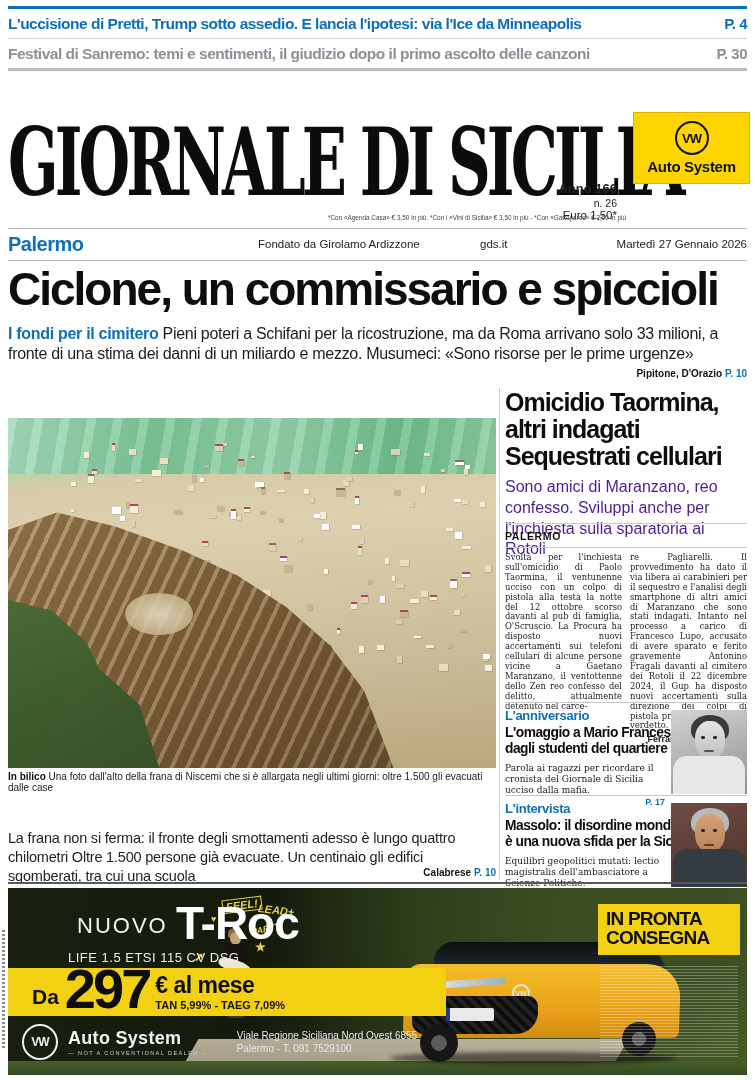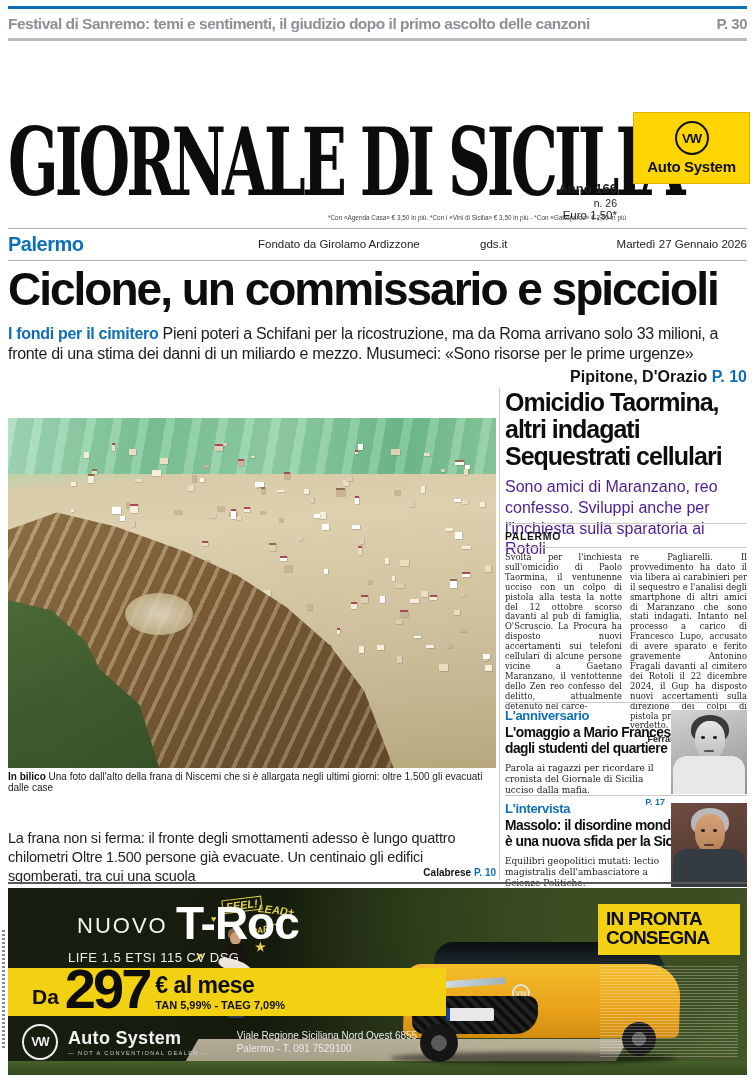--- a/index.html
+++ b/index.html
@@ -39,21 +39,21 @@
   .city{position:absolute;left:0;top:4px;font-size:20px;font-weight:bold;color:#0e6fb9;letter-spacing:-0.5px;}
   .founded{position:absolute;left:250px;top:9px;font-size:11.5px;color:#222;}
   .site{position:absolute;left:472px;top:9px;font-size:11.5px;color:#222;}
   .pdate{position:absolute;right:0;top:9px;font-size:11.5px;color:#222;}
 
   
   .h1{position:absolute;left:8px;top:266px;width:742px;font-size:46px;font-weight:bold;
         letter-spacing:-2px;color:#0d0d0d;line-height:1;}
   .lead-deck{position:absolute;left:8px;top:324px;width:740px;font-size:16px;line-height:1.24;color:#1c1c1c;letter-spacing:-0.3px;}
   .lead-kicker{color:#0e6fb9;font-weight:bold;}
-  .lead-by{position:absolute;right:8px;top:368px;font-size:16px;font-weight:bold;color:#111;}
+  .lead-by{position:absolute;right:8px;top:368px;font-size:10px;font-weight:bold;color:#111;}
   .pref{color:#0e6fb9;font-weight:bold;}
 
   
   .vdiv{position:absolute;left:499px;top:388px;width:1px;height:492px;background:#ccc;}
 
   
   .kicker-row{position:absolute;left:8px;top:388px;width:488px;border-top:1px solid #c9c9c9;border-bottom:1px solid #c9c9c9;
         padding:5px 0 6px 0;font-size:13.5px;font-weight:bold;color:#0e6fb9;letter-spacing:-0.4px;}
   .photo{position:absolute;left:8px;top:418px;width:488px;height:350px;overflow:hidden;
         background:linear-gradient(175deg,#9ed8b2 0%,#8fd0a6 9%,#bcd3a8 14%,#d8cbaa 19%,#ddd0af 32%,#d2c4a0 56%,#c6b894 76%,#b9a87e 100%);}
@@ -164,20 +164,24 @@
   .ad-code{position:absolute;left:2px;top:930px;width:3px;height:120px;
       background:repeating-linear-gradient(#8a8a8a 0 2px,transparent 2px 4px);}
 </style>
 </head>
 <body>
 
 <div class="page">
 
   <div class="topbar"></div>
   <div class="teasers">
+    <div class="trow t-blue">
+      <span>L'uccisione di Pretti, Trump sotto assedio. E lancia l'ipotesi: via l'Ice da Minneapolis</span>
+      <span class="tp">P. 4</span>
+    </div>
     <div class="trow t-gray">
       <span>Festival di Sanremo: temi e sentimenti, il giudizio dopo il primo ascolto delle canzoni</span>
       <span class="tp">P. 30</span>
     </div>
   </div>
 
   <div class="brand">
     <span class="brand-text">GIORNALE DI SICILIA</span>
   </div>
   <div class="vw-badge">

